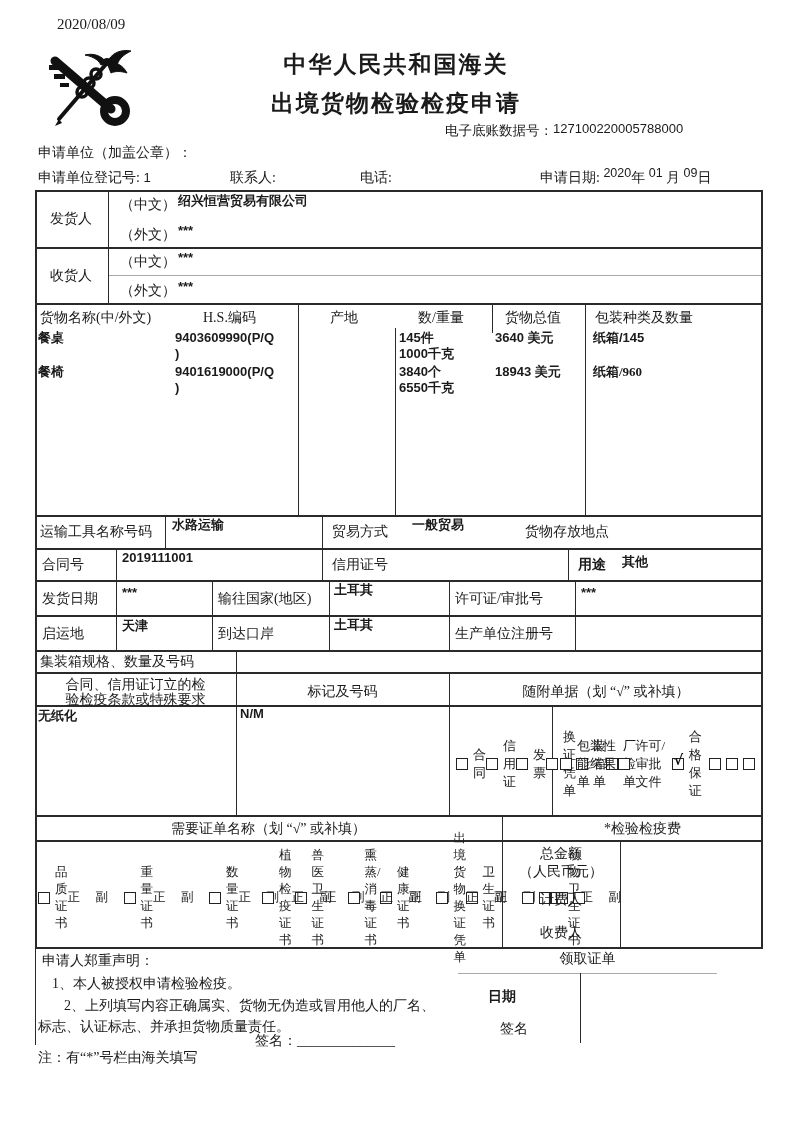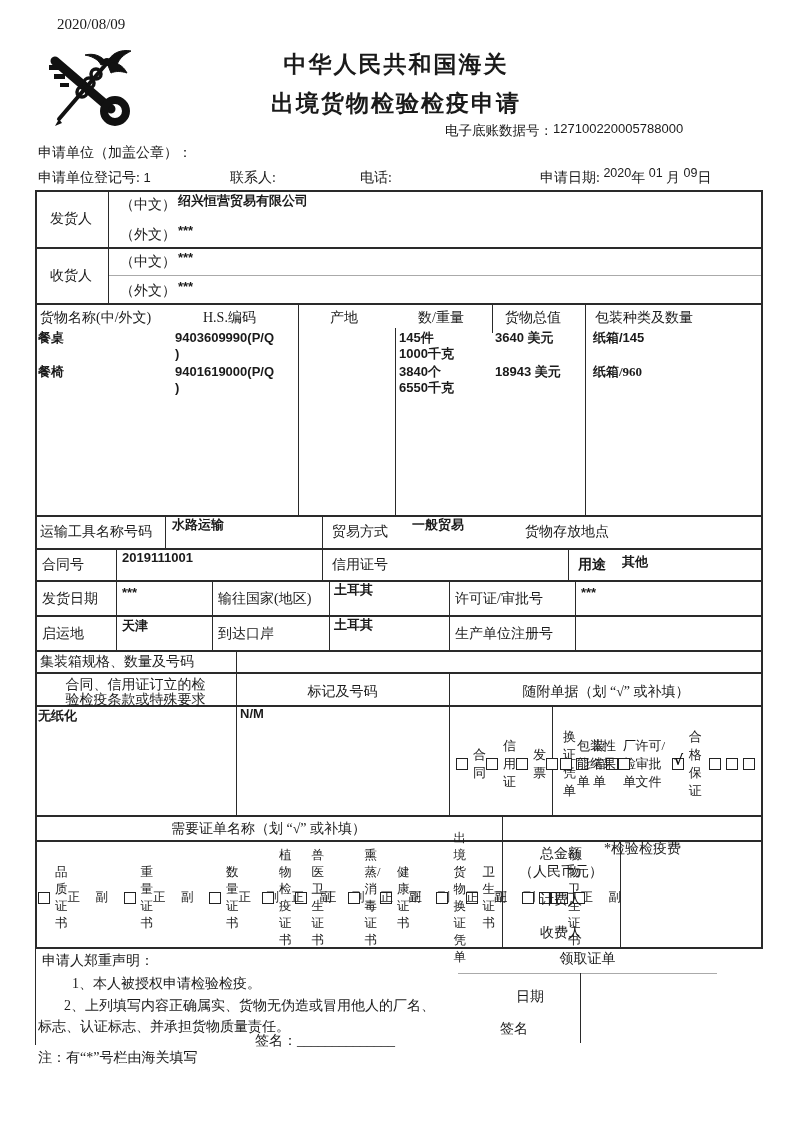--- a/index.html
+++ b/index.html
@@ -246,21 +246,21 @@
       </div>
     <div class="doc-row">
         <span class="cb">
           <span class="mk"></span>
         </span>
         <span></span>
       </div>
   </div>
 
   <div class="t center" style="left:35px;top:821px;width:467px;">需要证单名称（划 “√” 或补填）</div>
-  <div class="t center" style="left:502px;top:821px;width:281px;margin-top:20px;">*检验检疫费</div>
+  <div class="t center" style="left:502px;top:821px;width:281px;">*检验检疫费</div>
 
   <div class="doc-col" style="left:38px;top:842px;width:224px;">
     <div class="cert-row">
         <span class="cb">
           <span class="mk"></span>
         </span>
         <span class="cert-label">品质证书</span>
         <span class="zf">正</span>
         <span class="zf">副</span>
       </div>
@@ -364,23 +364,23 @@
         <span class="cert-label"></span>
       </div>
   </div>
 
   <div class="t center" style="left:502px;top:846px;width:118px;">总金额</div>
   <div class="t center" style="left:502px;top:864px;width:118px;">（人民币元）</div>
   <div class="t center" style="left:502px;top:892px;width:118px;">计费人</div>
   <div class="t center" style="left:502px;top:925px;width:118px;">收费人</div>
 
   <span class="t" style="left:42px;top:953px;">申请人郑重声明：</span>
-  <span class="t" style="left:72px;top:976px;">1、本人被授权申请检验检疫。</span>
+  <span class="t" style="left:52px;top:976px;">1、本人被授权申请检验检疫。</span>
   <span class="t" style="left:64px;top:998px;">2、上列填写内容正确属实、货物无伪造或冒用他人的厂名、</span>
   <span class="t" style="left:38px;top:1019px;">标志、认证标志、并承担货物质量责任。</span>
   <span class="t" style="left:255px;top:1033px;"><span>签名：</span><span>______________</span></span>
 
   <div class="t center" style="left:458px;top:951px;width:259px;">领取证单</div>
-  <span class="t" style="left:516px;top:989px;">日期</span>
+  <span class="t" style="left:488px;top:989px;font-weight:bold;">日期</span>
   <span class="t" style="left:500px;top:1021px;">签名</span>
 
   <span class="t" style="left:38px;top:1050px;">注：有“*”号栏由海关填写</span>
 </div>
 
 </body></html>

